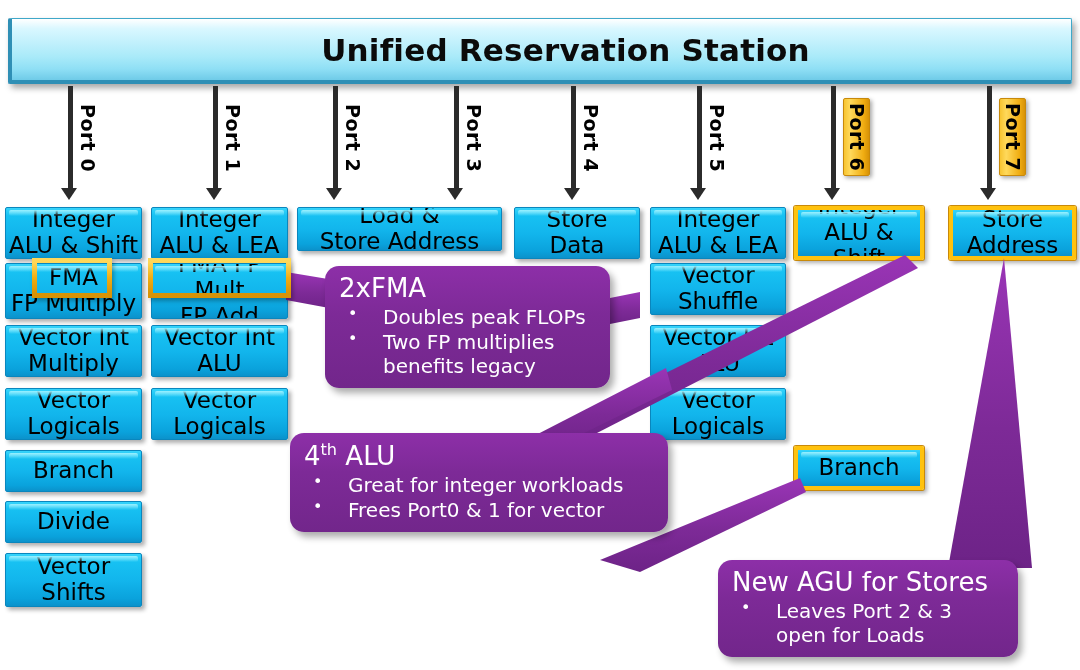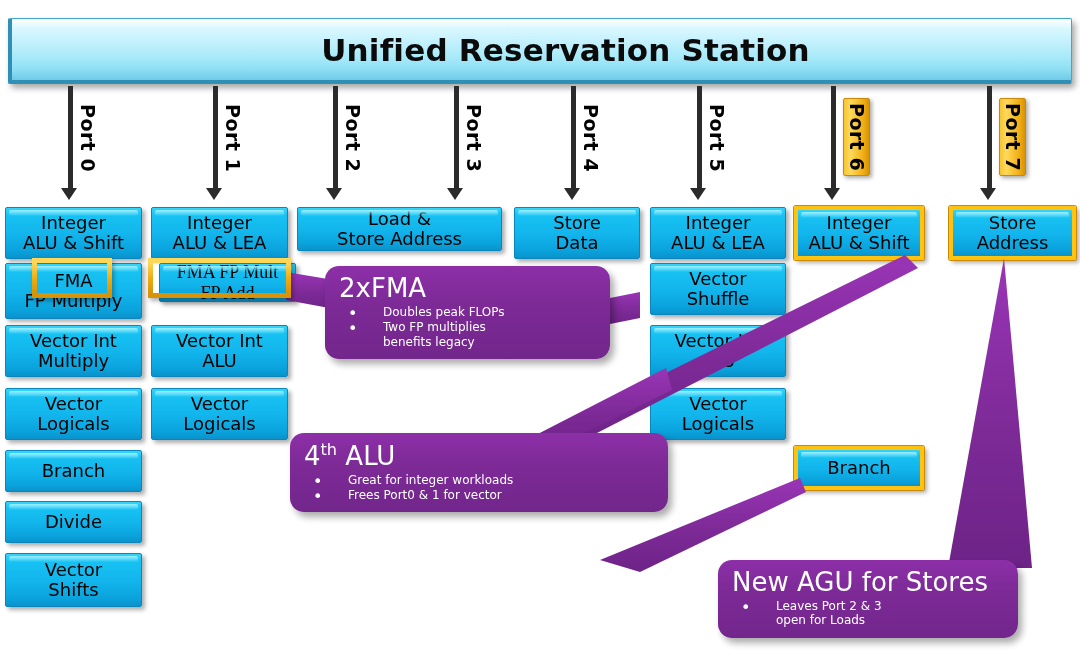--- a/index.html
+++ b/index.html
@@ -61,21 +61,21 @@
   }
 
   
   .ubox {
     position:absolute;
     background:linear-gradient(to bottom,#36d4fb 0%,#17c1f2 16%,#12b5ec 52%,#0aa2dc 86%,#0b92cb 100%);
     border:1px solid #0a86bd;
     border-radius:2px;
     box-shadow:3px 3px 4px rgba(0,0,0,.32);
     color:#000;
-    font-size:18px;
+    font-size:23px;
     line-height:1.12;
     display:flex; align-items:center; justify-content:center;
     text-align:center;
     white-space:pre-line;
     overflow:hidden;
   }
   .ubox::before{
     content:"";
     position:absolute; left:3px; right:3px; top:2px; height:6px;
     background:linear-gradient(to bottom,#9af0ff,rgba(154,240,255,0));
@@ -109,21 +109,21 @@
     z-index:6;
   }
   .callout .ttl {
     font-size:26px;
     line-height:1.15;
     margin-bottom:1px;
     white-space:nowrap;
   }
   .callout ul { list-style:none; }
   .callout li {
-    font-size:12px;
+    font-size:20px;
     line-height:1.2;
     position:relative;
     padding-left:44px;
     margin-top:1px;
     white-space:pre-line;
   }
   .callout li::before{
     content:"\2022";
     position:absolute;
     left:9px; top:-1px;
@@ -205,21 +205,21 @@
 Multiply</div>
   <div class="ubox" style="left:5px;  top:388px; width:137px; height:52px;">Vector
 Logicals</div>
   <div class="ubox" style="left:5px;  top:450px; width:137px; height:42px;">Branch</div>
   <div class="ubox" style="left:5px;  top:501px; width:137px; height:42px;">Divide</div>
   <div class="ubox" style="left:5px;  top:553px; width:137px; height:54px;">Vector
 Shifts</div>
 
   <div class="ubox" style="left:151px; top:207px; width:137px; height:52px;">Integer
 ALU &amp; LEA</div>
-  <div class="ubox" style="left:159px; top:263px; width:137px; height:39px;font-family:Liberation Serif, serif;">FMA FP Mult
+  <div class="ubox" style="left:151px; top:263px; width:137px; height:56px;">FMA FP Mult
 FP Add</div>
   <div class="ubox" style="left:151px; top:325px; width:137px; height:52px;">Vector Int
 ALU</div>
   <div class="ubox" style="left:151px; top:388px; width:137px; height:52px;">Vector
 Logicals</div>
 
   <div class="ubox" style="left:297px; top:207px; width:205px; height:44px;">Load &amp;
 Store Address</div>
 
   <div class="ubox" style="left:514px; top:207px; width:126px; height:52px;">Store

